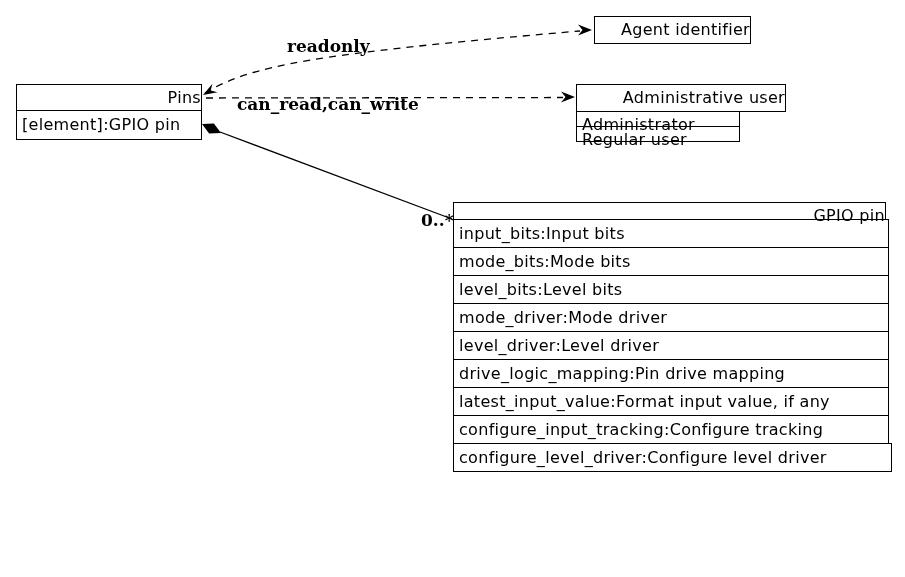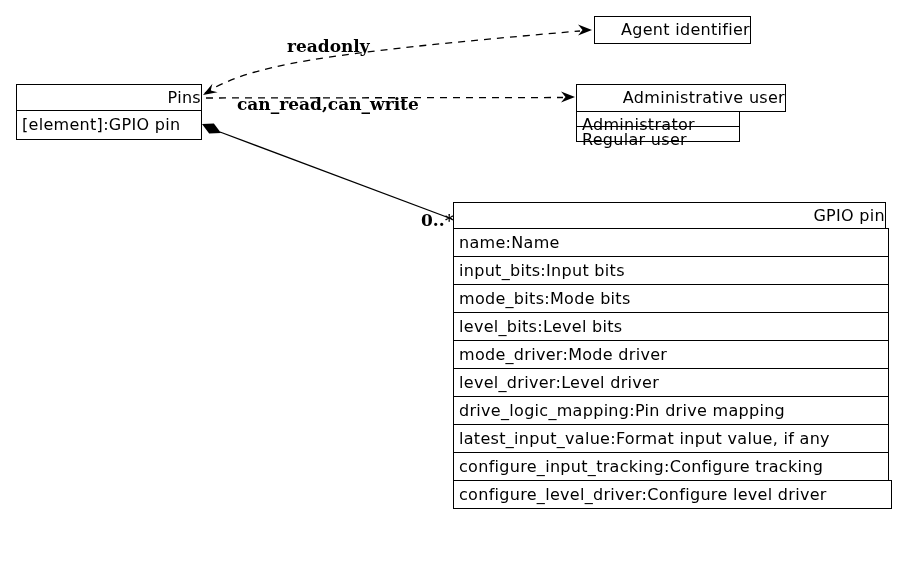--- a/index.html
+++ b/index.html
@@ -52,21 +52,21 @@
   #pins-node .uml-row   { width: 186px; height: 30px; line-height: 28px; }
   
   #agent-node { left: 594px; top: 16px; }
   #agent-node .uml-title { width: 157px; height: 28px; line-height: 26px; }
   
   #admin-node { left: 576px; top: 84px; }
   #admin-node .uml-title { width: 210px; height: 28px; line-height: 26px; padding-left: 35px; }
   #admin-node .uml-row   { min-width: 164px; height: 16px; line-height: 26px; }
   
   #gpio-node { left: 453px; top: 202px; }
-  #gpio-node .uml-title { width: 433px; height: 27px; line-height: 25px; }
+  #gpio-node .uml-title { width: 433px; height: 18px; line-height: 25px; }
   #gpio-node .uml-row   { min-width: 436px; height: 29px; line-height: 27px; }
   #gpio-node .uml-row.wide-a { min-width: 450px; }
   #gpio-node .uml-row.wide-b { min-width: 439px; }
   
   .edge-label {
     position: absolute;
     z-index: 2;
     font-family: "DejaVu Serif", serif;
     font-size: 17px;
     white-space: nowrap;
@@ -102,21 +102,20 @@
 </div>
 
 <div class="uml-node" id="admin-node">
   <div class="uml-title">Administrative user</div>
   <div class="uml-row">Administrator</div>
   <div class="uml-row">Regular user</div>
 </div>
 
 <div class="uml-node" id="gpio-node">
   <div class="uml-title">GPIO pin</div>
-  <div class="uml-row">name:Name</div>
   <div class="uml-row">input_bits:Input bits</div>
   <div class="uml-row">mode_bits:Mode bits</div>
   <div class="uml-row">level_bits:Level bits</div>
   <div class="uml-row">mode_driver:Mode driver</div>
   <div class="uml-row">level_driver:Level driver</div>
   <div class="uml-row">drive_logic_mapping:Pin drive mapping</div>
   <div class="uml-row">latest_input_value:Format input value, if any</div>
   <div class="uml-row">configure_input_tracking:Configure tracking</div>
   <div class="uml-row wide-b">configure_level_driver:Configure level driver</div>
 </div>

